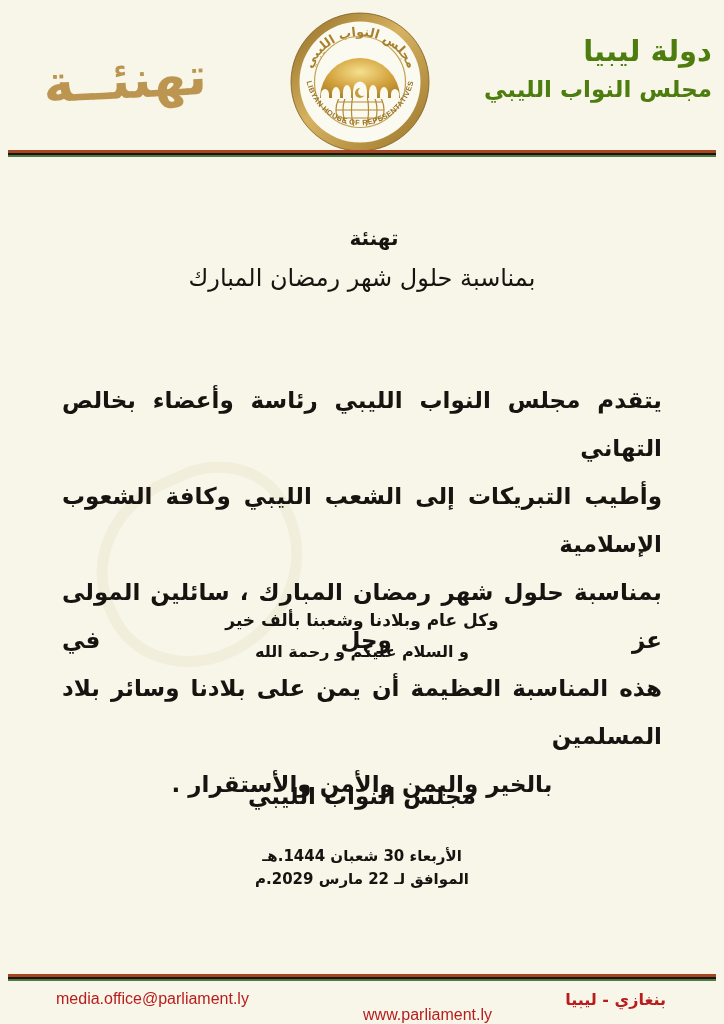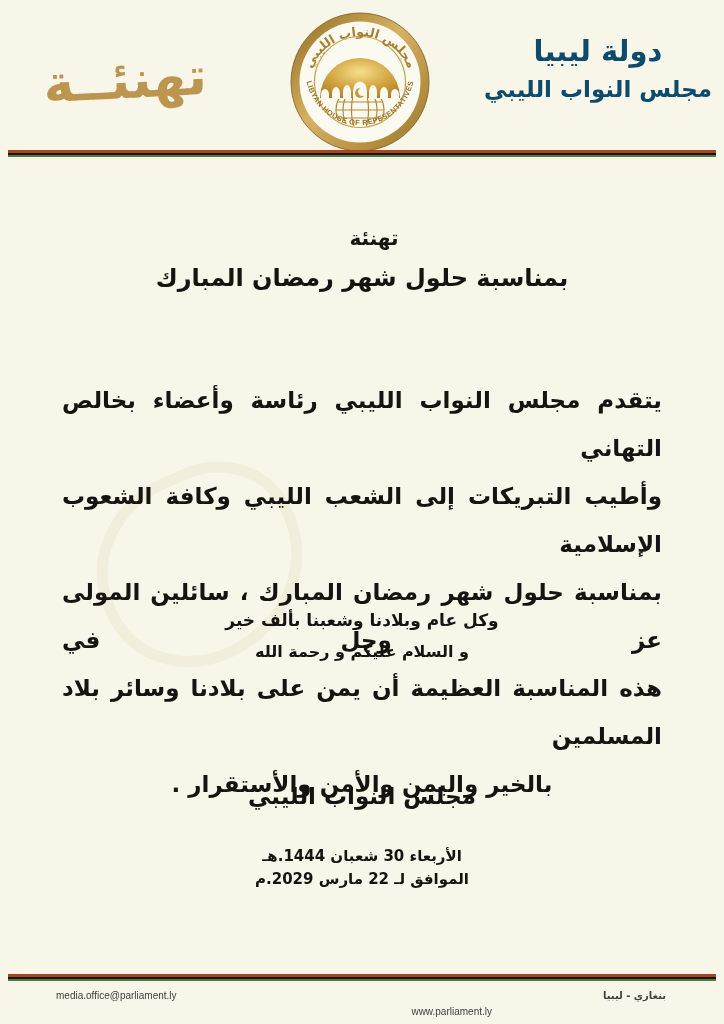--- a/index.html
+++ b/index.html
@@ -11,38 +11,38 @@
 
   
   .stamp {
     position:absolute; left:16px; top:30px; width:218px; height:100px;
     display:flex; align-items:center; justify-content:center;
     color:#bc9550; font-size:52px; font-weight:bold;
     transform:rotate(-3deg); direction:rtl; white-space:nowrap;
   }
   .logo-wrap { position:absolute; left:290px; top:12px; width:140px; height:140px; }
   .gov {
-    position:absolute; right:12px; top:34px; width:228px; text-align:center;
-    color:#0c4a6e; font-weight:bold; direction:rtl;
+    position:absolute; right:12px; top:34px; width:228px; text-align:right;
+    color:#4d7c0f; font-weight:bold; direction:rtl;
   }
   .gov-line1 { font-size:29px; margin-bottom:8px; }
   .gov-line2 { font-size:23px; white-space:nowrap; }
 
   
   .bar { position:absolute; left:8px; right:8px; }
   .bar .r { height:2.6px; }
   .bar .k { height:2.0px; }
   .bar .g { height:2.0px; }
   .bar.top-bar { top:150px; }
   .bar.bottom-bar { top:974px; }
 
   
   .title { position:absolute; top:226px; left:0; right:0; text-align:center; direction:rtl; }
   .title-l1 { font-size:20px; font-weight:bold; margin-bottom:14px;padding-left:24px; }
-  .title-l2 { font-size:24px; font-weight:bold; }
+  .title-l2 { font-size:24px; font-weight:normal; }
 
   
   .body-text {
     position:absolute; top:376px; left:62px; width:600px;
     direction:rtl; font-size:23px; font-weight:bold;
   }
   .body-line { line-height:48px; text-align:justify; text-align-last:justify; white-space:normal; }
   .body-line.last { text-align:center; text-align-last:center; }
 
   .closing { position:absolute; top:610px; left:0; right:0; text-align:center; direction:rtl; font-weight:bold; }
@@ -55,21 +55,21 @@
     border:11px solid rgba(197,167,108,0.10); border-radius:50% 40% 55% 45%;
     transform:rotate(-24deg); pointer-events:none;
   }
 
   
   .sig { position:absolute; top:783px; left:0; right:0; text-align:center; direction:rtl; font-size:23px; font-weight:bold; }
   .issued { position:absolute; top:847px; left:0; right:0; text-align:center; direction:rtl; font-size:15px; font-weight:bold; }
   .issued > div { margin-bottom:5px; }
 
   
-  .footer { position:absolute; top:990px; left:0; right:0; height:22px; font-size:10px; color:#404040; }
+  .footer { position:absolute; top:990px; left:0; right:0; height:22px; font-size:16px; color:#b91c1c; }
   .footer-email { position:absolute; left:56px; top:0; direction:ltr; font-family:"Liberation Sans", sans-serif; }
   .footer-web { position:absolute; left:292px; width:200px; text-align:right; top:16px; direction:ltr; font-family:"Liberation Sans", sans-serif; }
   .footer-loc { position:absolute; right:58px; top:0; font-weight:bold; direction:rtl;text-align:center; }
 </style>
 </head>
 <body>
 
 <div class="page">
 
   <div class="stamp">

